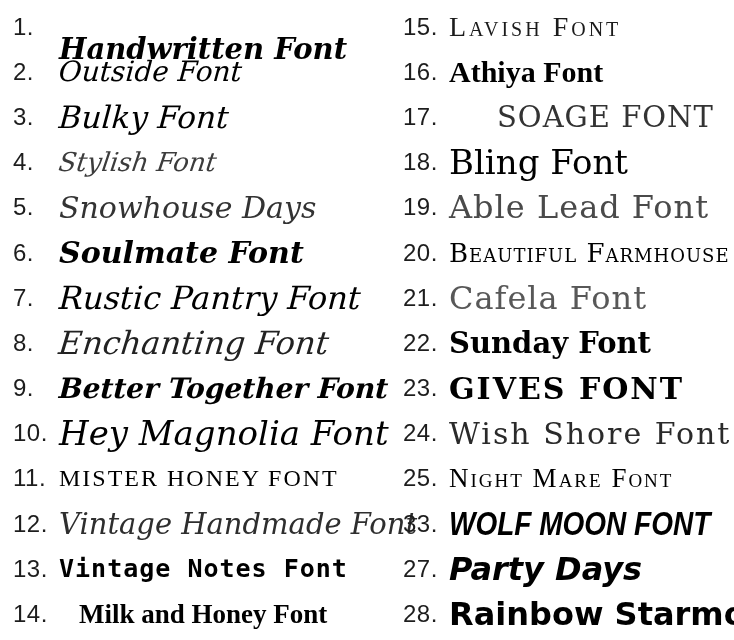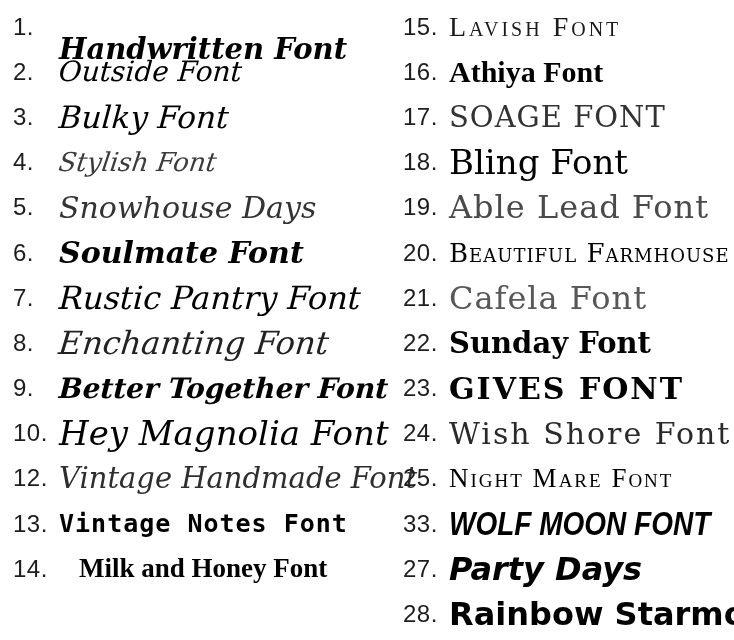--- a/index.html
+++ b/index.html
@@ -43,21 +43,21 @@
   .f7{font:italic 400 32px "DejaVu Serif",serif;transform:skew(-3deg);}
   .f8{font:italic 400 32px "DejaVu Serif",serif;color:#222;transform:skew(-6deg);}
   .f9{font:italic 700 28px "DejaVu Serif",serif;transform:skew(-3deg);}
   .f10{font:italic 400 34px "DejaVu Serif",serif;text-align:center;}
   .f11{font:400 24px "Liberation Serif",serif;letter-spacing:2px;}
   .f12{font:italic 400 29px "DejaVu Serif",serif;color:#2e2e2e;}
   .f13{font:700 25px "DejaVu Sans Mono",monospace;letter-spacing:1px;}
   .f14{font:700 27px "Liberation Serif",serif;margin-left:20px;}
   .f15{font:400 28px "Liberation Serif",serif;font-variant:small-caps;letter-spacing:3px;color:#1b1b1b;}
   .f16{font:700 30px "Liberation Serif",serif;}
-  .f17{font:400 29px "DejaVu Serif",serif;color:#333;letter-spacing:1px;}
+  .f17{font:400 29px "DejaVu Serif",serif;color:#333;letter-spacing:1px;margin-left:48px;}
   .f18{font:400 34px "DejaVu Serif",serif;}
   .f19{font:400 32px "DejaVu Serif",serif;color:#4a4a4a;letter-spacing:1px;}
   .f20{font:400 26px "DejaVu Serif",serif;font-variant:small-caps;letter-spacing:1px;}
   .f21{font:400 32px "DejaVu Serif",serif;color:#585858;letter-spacing:1px;}
   .f22{font:600 29px "DejaVu Serif",serif;}
   .f23{font:700 30px "DejaVu Serif",serif;letter-spacing:2px;}
   .f24{font:400 30px "DejaVu Serif",serif;color:#2a2a2a;letter-spacing:2px;}
   .f25{font:400 27px "Liberation Serif",serif;font-variant:small-caps;letter-spacing:2px;}
   .f26{font:italic 700 28px "Liberation Sans",sans-serif;transform:scaleY(1.18);transform-origin:left center;}
   .f27{font:italic 700 32px "DejaVu Sans",sans-serif;}
@@ -100,20 +100,24 @@
         <span class="num">8.</span>
         <span class="label f8">Enchanting Font</span>
       </div>
     <div class="row">
         <span class="num">9.</span>
         <span class="label f9">Better Together Font</span>
       </div>
     <div class="row">
         <span class="num">10.</span>
         <span class="label f10">Hey Magnolia Font</span>
+      </div>
+    <div class="row">
+        <span class="num">11.</span>
+        <span class="label f11">MISTER HONEY FONT</span>
       </div>
     <div class="row">
         <span class="num">12.</span>
         <span class="label f12">Vintage Handmade Font</span>
       </div>
     <div class="row">
         <span class="num">13.</span>
         <span class="label f13">Vintage Notes Font</span>
       </div>
     <div class="row">

